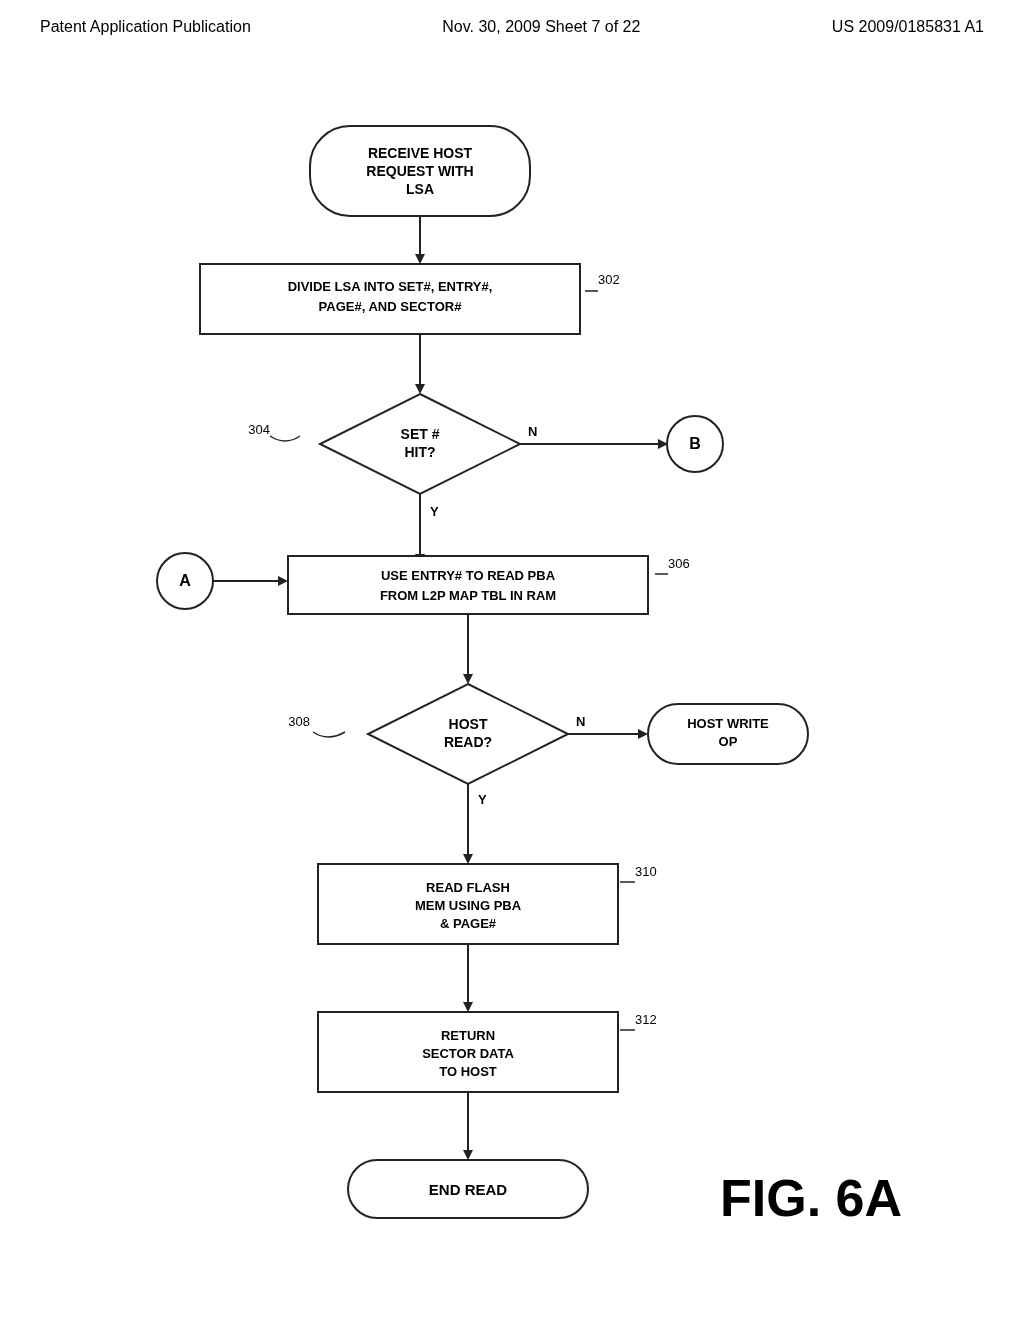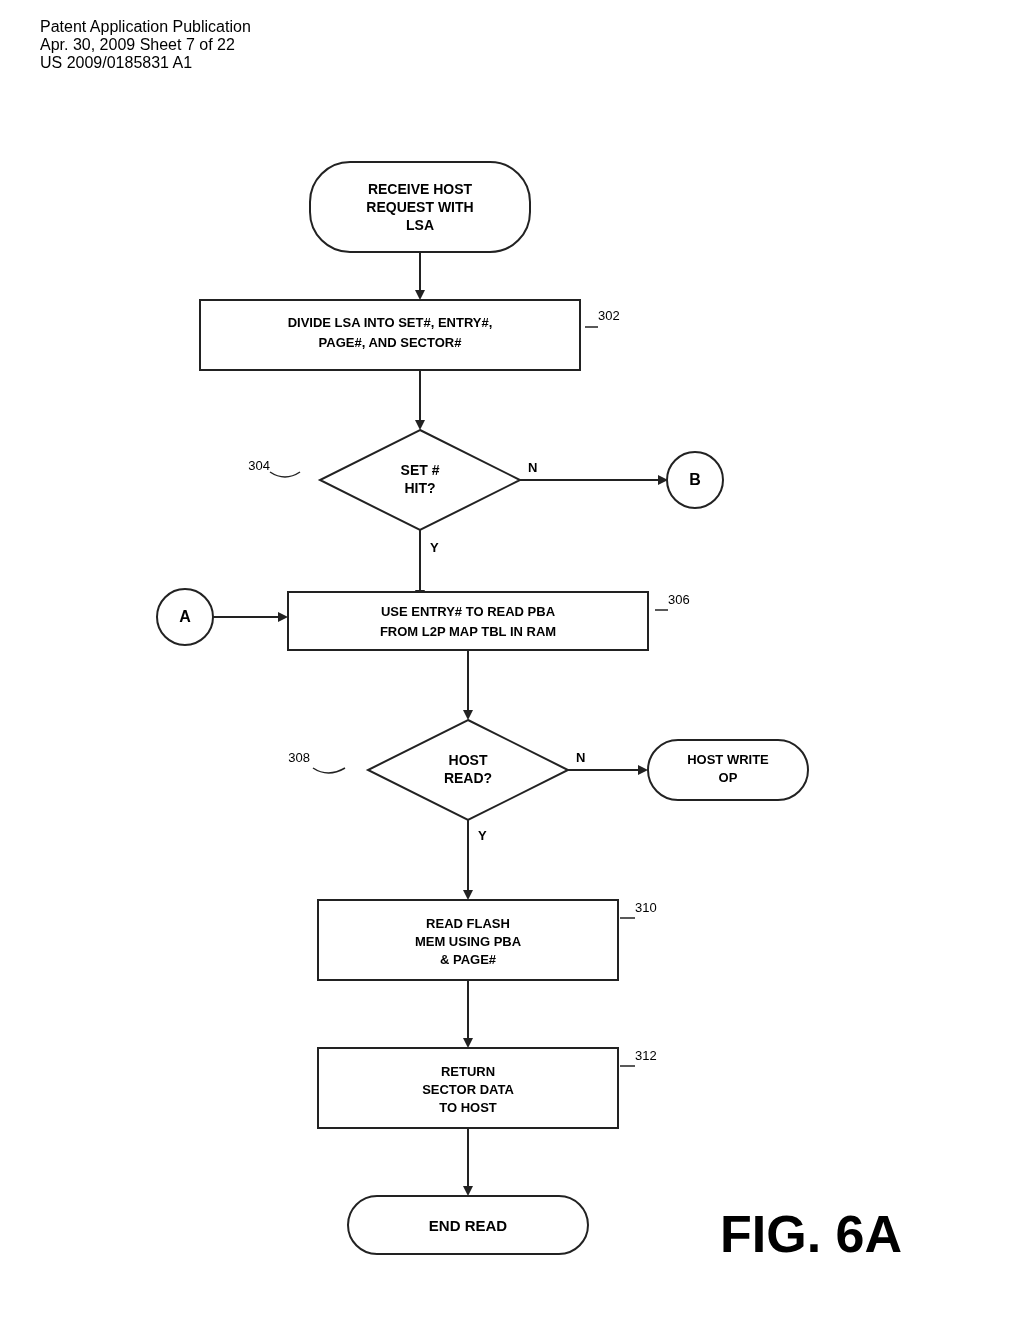--- a/index.html
+++ b/index.html
@@ -11,21 +11,20 @@
       position: relative;
       overflow: hidden;
     }
 
     .header {
       display: flex;
       justify-content: space-between;
       align-items: flex-start;
       padding: 18px 40px 10px 40px;
       border-bottom: none;
-      flex-direction: column;
     }
 
     .diagram-area {
       position: relative;
       width: 100%;
       height: calc(100% - 60px);
     }
 
     svg {
       position: absolute;
@@ -33,21 +32,21 @@
       left: 0;
       width: 100%;
       height: 100%;
     }
   </style>
 </head>
 <body>
 
 <div class="header">
   <span>Patent Application Publication</span>
-  <span>Apr. 30, 2009  Sheet 7 of 22</span>
+  <span>Nov. 30, 2009  Sheet 7 of 22</span>
   <span>US 2009/0185831 A1</span>
 </div>
 
 <div class="diagram-area">
   <svg viewBox="0 0 1024 1260" xmlns="http://www.w3.org/2000/svg">
 
     <rect x="310" y="80" width="220" height="90" rx="40" ry="40" fill="white" stroke="#222" stroke-width="2"></rect>
     <text x="420" y="112" text-anchor="middle" font-family="Arial" font-size="14" font-weight="bold">RECEIVE HOST</text>
     <text x="420" y="130" text-anchor="middle" font-family="Arial" font-size="14" font-weight="bold">REQUEST WITH</text>
     <text x="420" y="148" text-anchor="middle" font-family="Arial" font-size="14" font-weight="bold">LSA</text>

